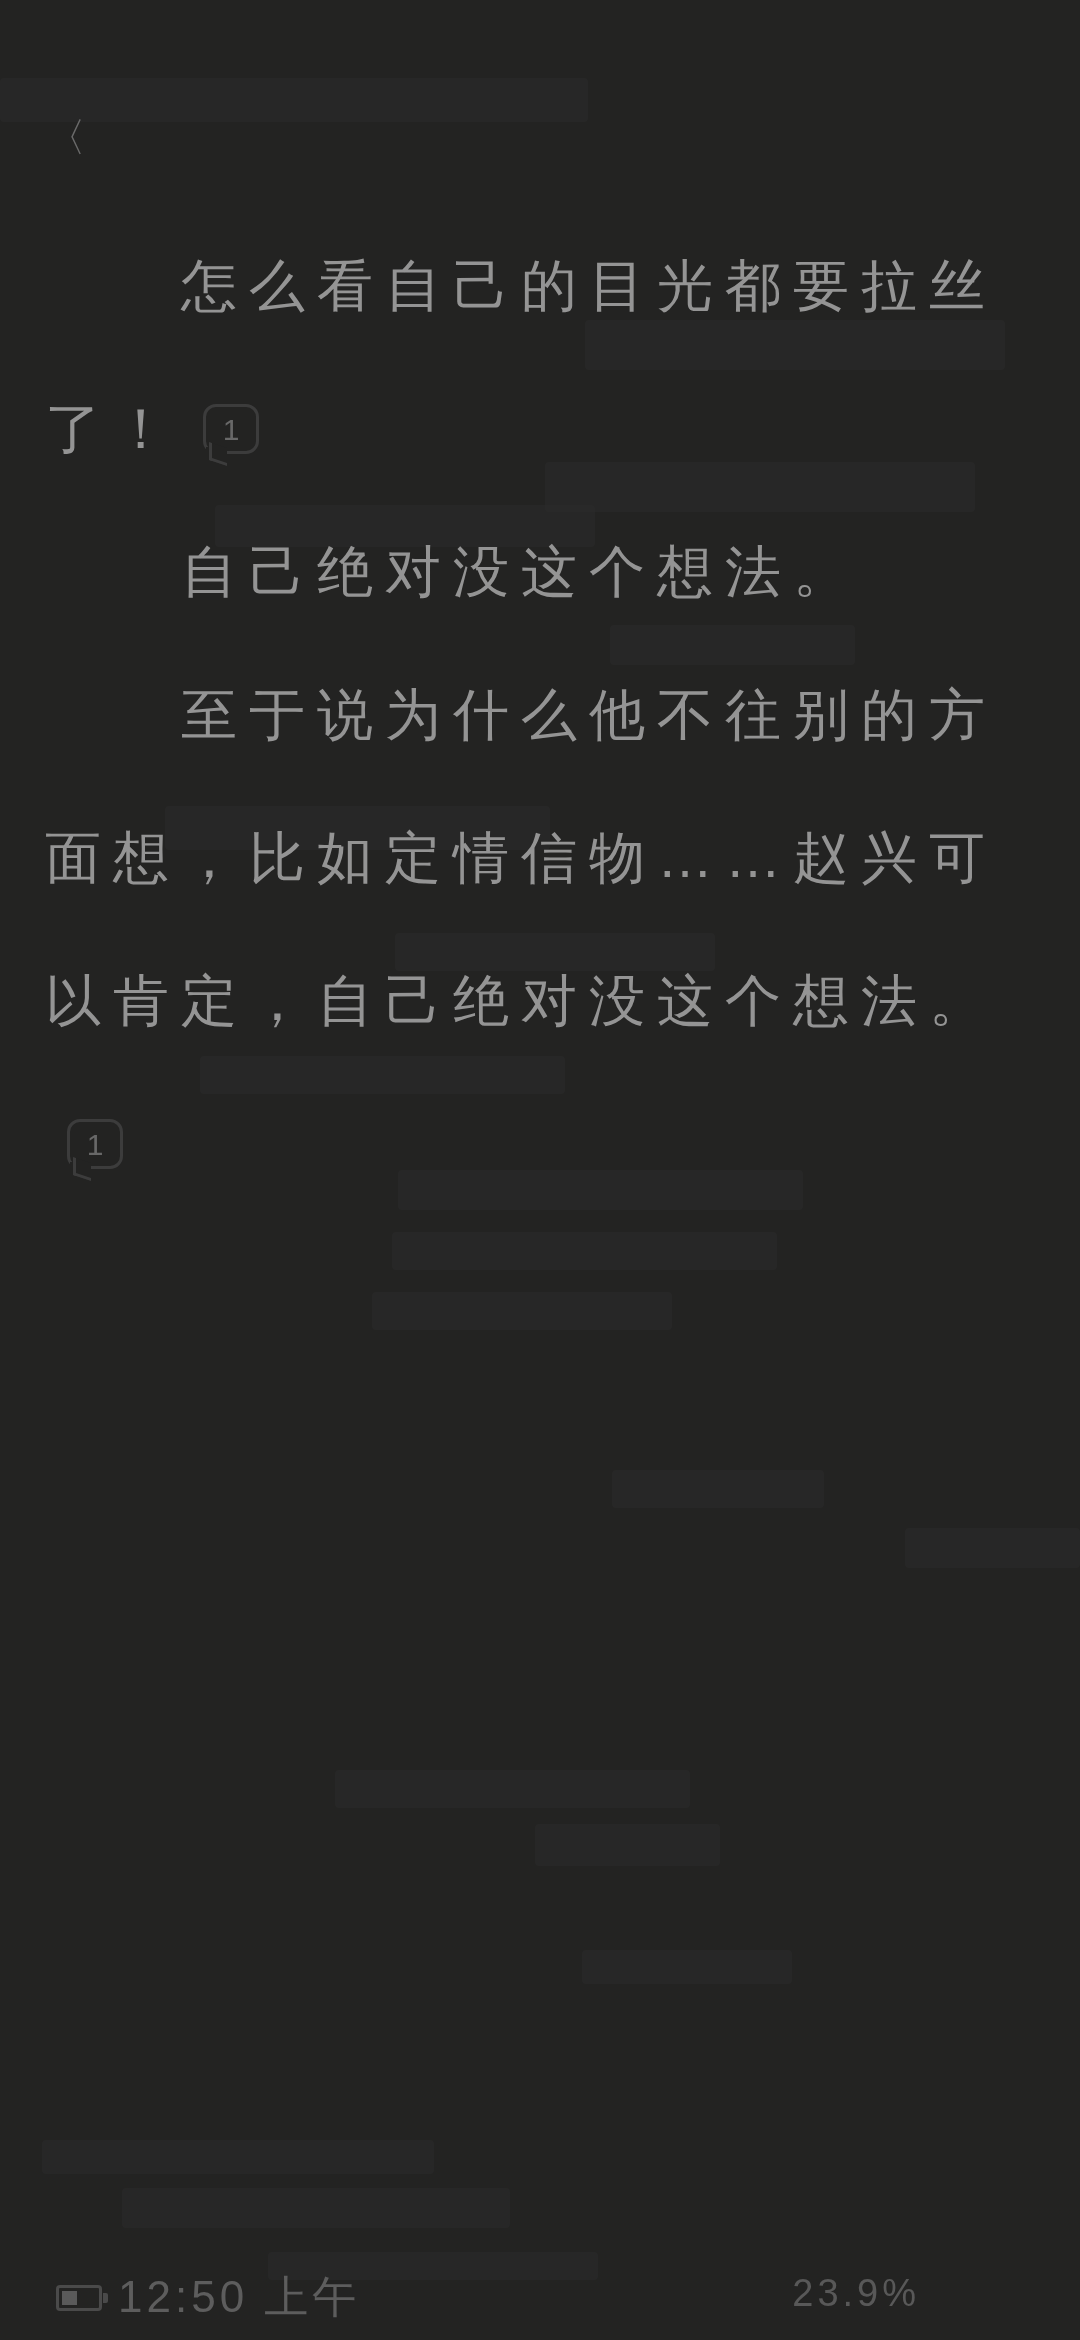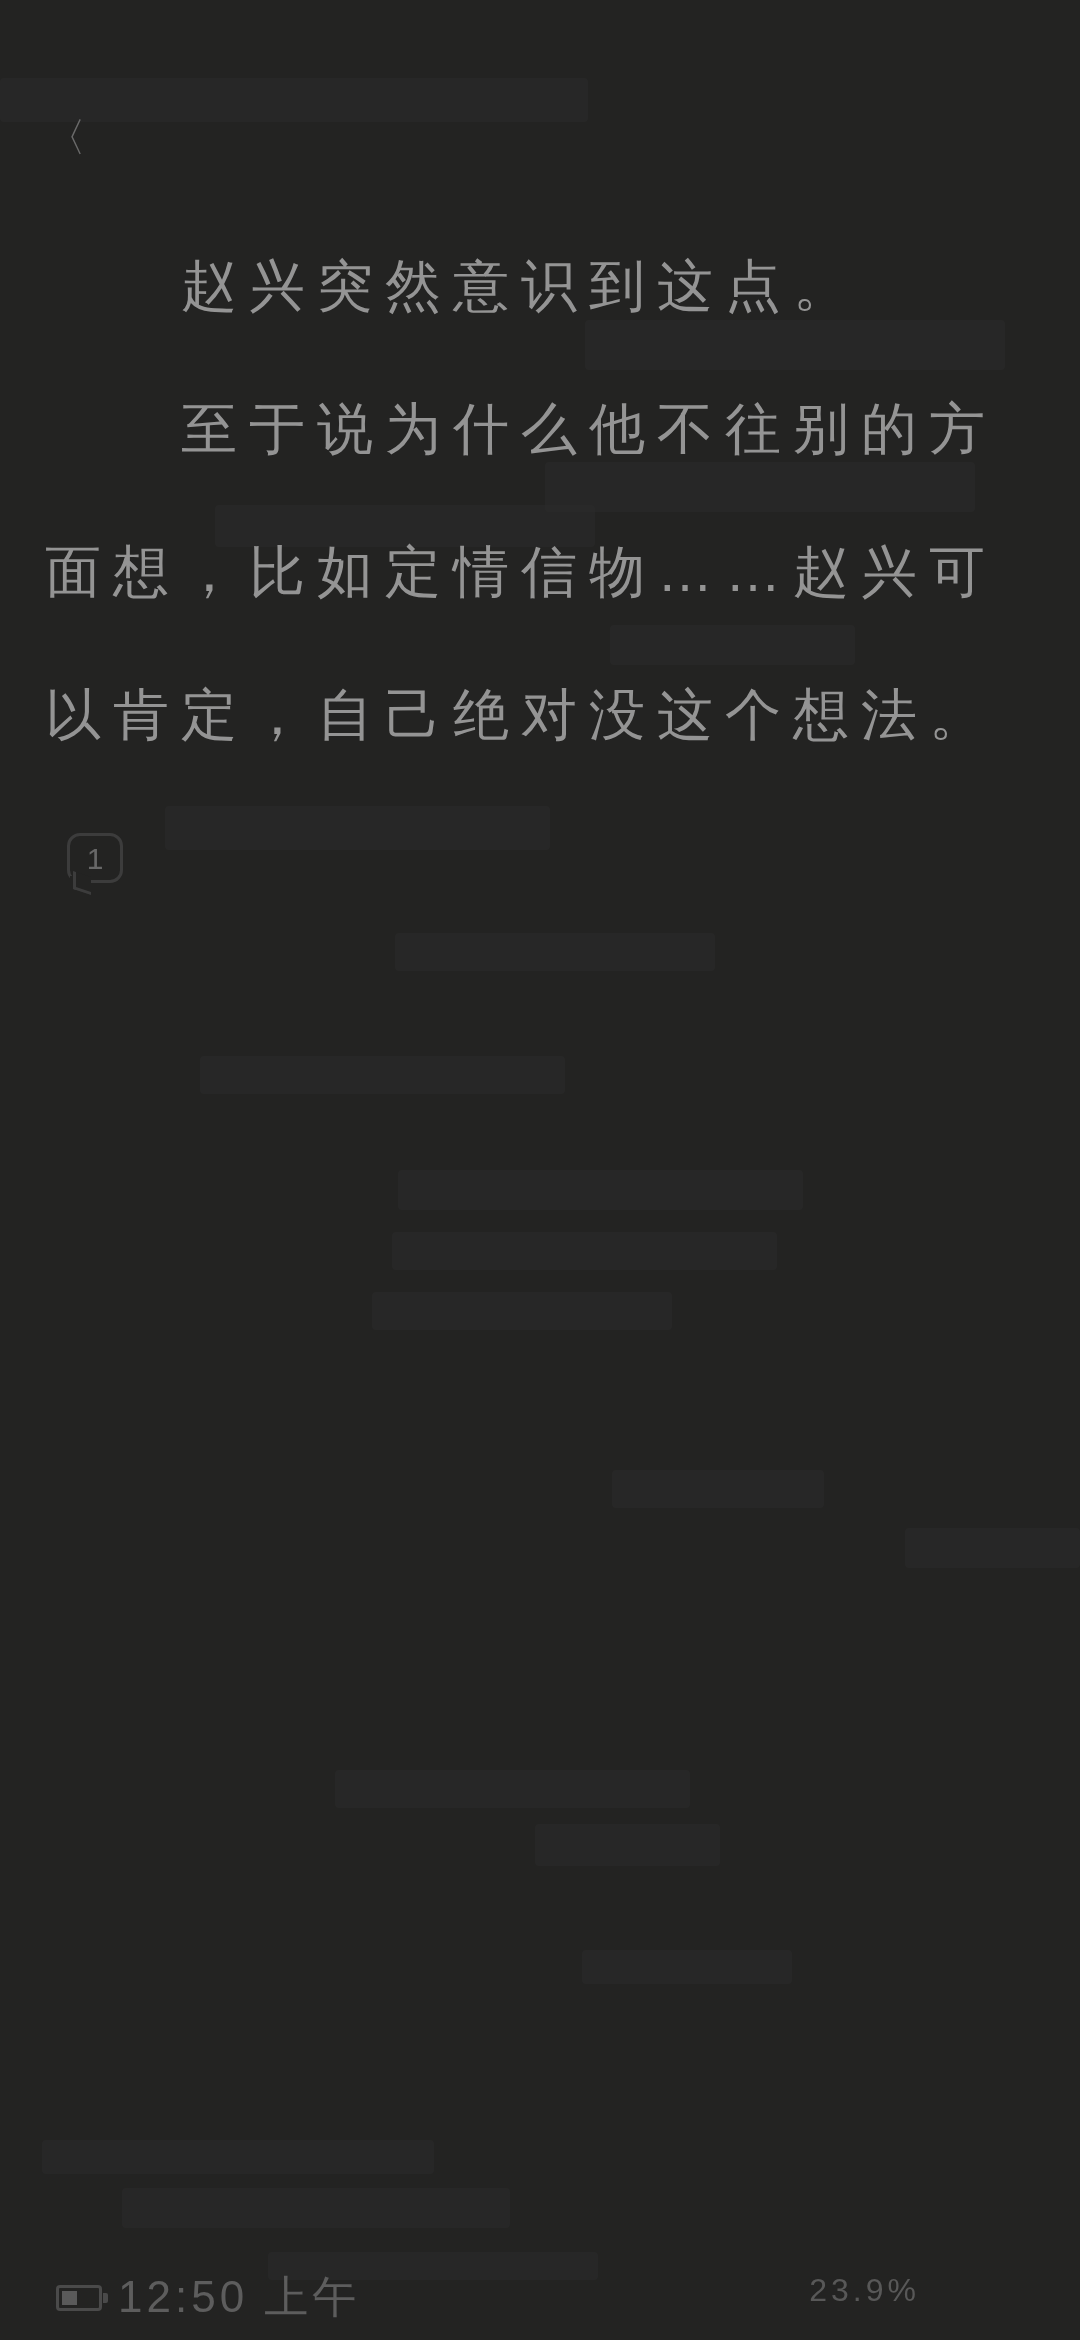--- a/index.html
+++ b/index.html
@@ -133,21 +133,21 @@
     width: 5px;
     height: 10px;
     background: #4a4a4a;
     border-radius: 0 2px 2px 0;
   }
   .status-time { color: #5d5d5d; }
   .status-progress {
     position: absolute;
     right: 42px;
     top: 4px;
-    font-size: 32px;
+    font-size: 38px;
     color: #585858;
   }
 </style>
 </head>
 <body>
 
 <div class="ghost" style="left:0px;top:78px;width:588px;height:44px;"></div>
 <div class="ghost" style="left:585px;top:320px;width:420px;height:50px;"></div>
 <div class="ghost" style="left:545px;top:462px;width:430px;height:50px;"></div>
 <div class="ghost" style="left:215px;top:505px;width:380px;height:42px;"></div>
@@ -165,21 +165,22 @@
 <div class="ghost" style="left:582px;top:1950px;width:210px;height:34px;"></div>
 <div class="ghost" style="left:42px;top:2140px;width:392px;height:34px;"></div>
 <div class="ghost" style="left:122px;top:2188px;width:388px;height:40px;"></div>
 <div class="ghost" style="left:268px;top:2252px;width:330px;height:28px;"></div>
 
 <div class="chapter-header">
   <span class="back-glyph">〈</span>
 </div>
 
 <div class="reader-content">
-  <p><span>赵兴突然意识到这点。</span></p>
+  <p><span>怎么看自己的目光都要拉丝了！</span><span class="comment-badge">1</span></p>
+  <p><span>自己绝对没这个想法。</span></p>
   <p><span>至于说为什么他不往别的方面想，比如定情信物……赵兴可以肯定，自己绝对没这个想法。</span><span class="comment-badge">1</span></p>
 
 </div>
 
 <div class="status-bar">
   <div class="status-left">
     <span class="battery-icon">
       <span class="battery-fill"></span>
       <span class="battery-nub"></span>
     </span>

